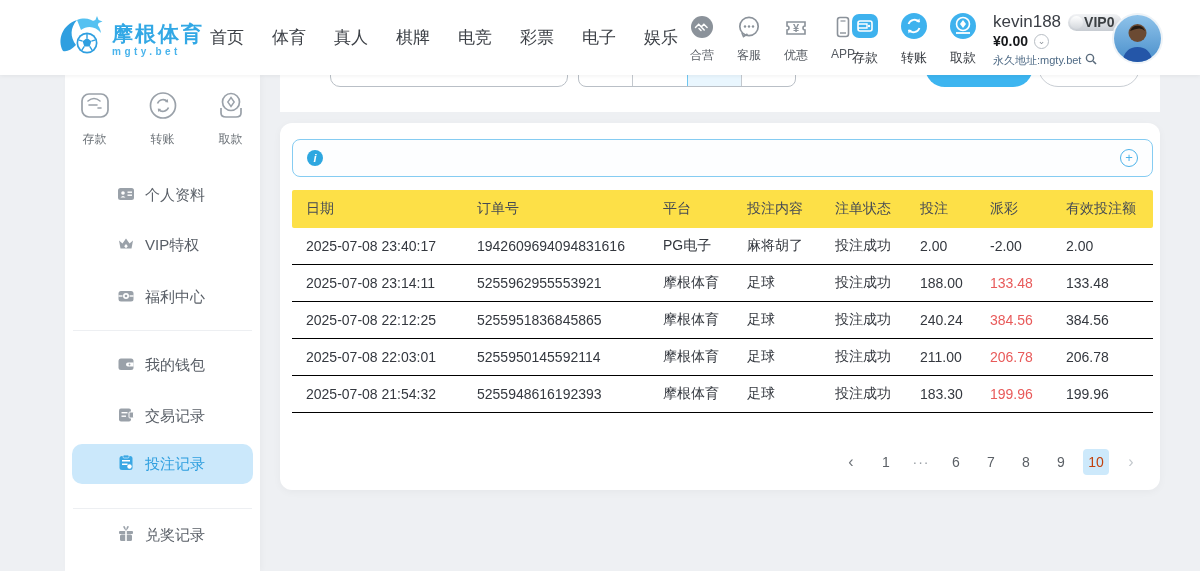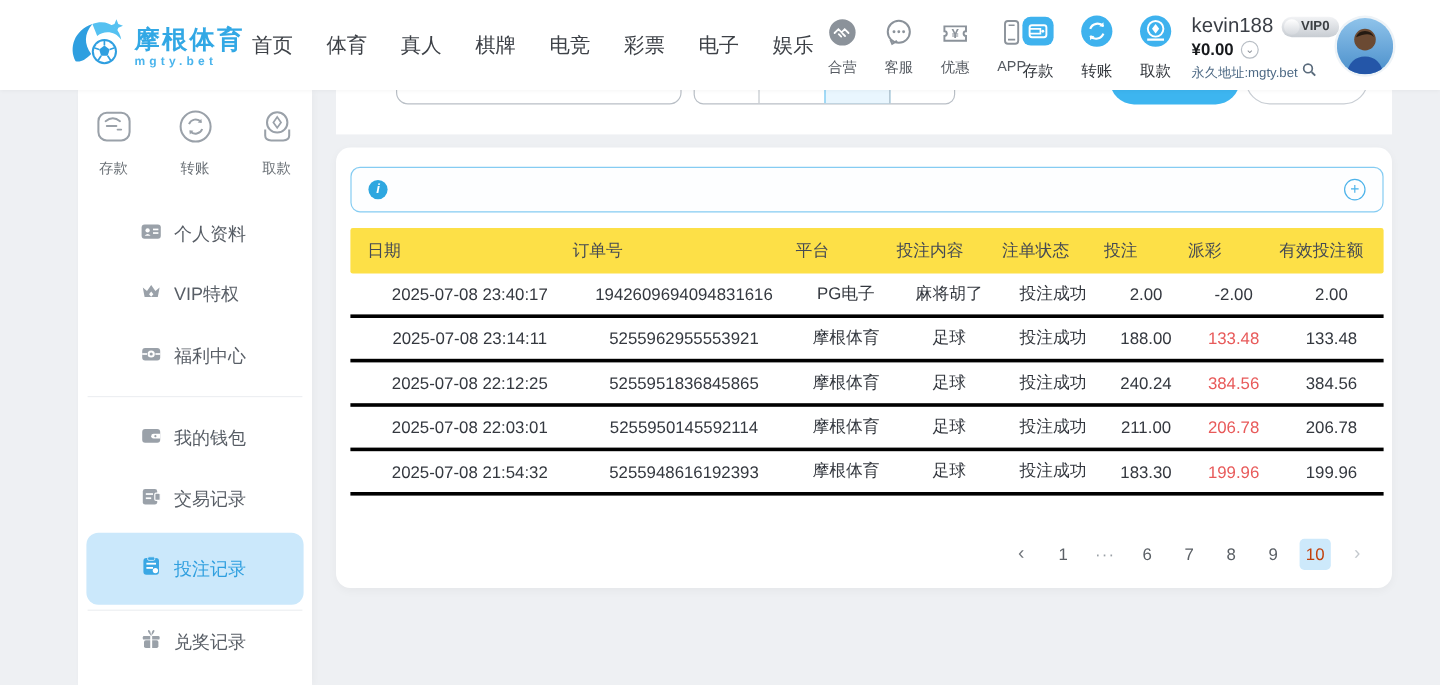--- a/index.html
+++ b/index.html
@@ -18,42 +18,42 @@
   .quick { position:absolute; left:685px; top:14px; display:flex; gap:13px; }
   .quick-item { width:34px; display:flex; flex-direction:column; align-items:center; cursor:pointer; }
   .quick-item .ql { font-size:12px; color:#565b62; margin-top:3px; white-space:nowrap; }
   .wallets { position:absolute; left:848px; top:11px; display:flex; gap:15px; }
   .wallet-item { width:34px; display:flex; flex-direction:column; align-items:center; cursor:pointer; }
   .wallet-item .wl { font-size:13px; color:#33373d; margin-top:4px; white-space:nowrap; }
   .userblock { position:absolute; left:993px; top:12px; }
   .u-row1 { display:flex; align-items:center; gap:7px; }
   .u-name { font-size:17px; color:#3a3e45; }
   .vip-badge { height:17px; padding:0 8px 0 16px; border-radius:9px;
-    background:linear-gradient(180deg,#f2f3f5,#c7ccd2); font-size:11px; font-weight:bold;
+    background:linear-gradient(180deg,#f2f3f5,#c7ccd2); font-size:14px; font-weight:bold;
     color:#3c4043; line-height:17px; position:relative; }
   .vip-badge:before { content:""; position:absolute; left:2px; top:2px; width:13px; height:13px;
     border-radius:50%; background:linear-gradient(180deg,#ffffff,#d4d8dd); }
   .u-row2 { display:flex; align-items:center; gap:6px; margin-top:1px; }
   .u-balance { font-size:14px; font-weight:bold; color:#17191c; }
   .chev-circle { width:15px; height:15px; border:1px solid #b7bdc4; border-radius:50%;
     font-size:9px; color:#8a9097; display:flex; align-items:center; justify-content:center; cursor:pointer; }
   .u-row3 { display:flex; align-items:center; gap:4px; margin-top:2px; }
   .u-addr { font-size:11px; color:#4e6a85; }
   .avatar { position:absolute; left:1114px; top:15px; width:47px; height:47px; border-radius:50%;
     overflow:hidden; cursor:pointer; box-shadow:0 0 0 2px #eef3f7; }
 
   
   .sidebar { position:absolute; left:65px; top:75px; width:195px; height:496px; background:#fff;
     box-shadow:2px 0 6px rgba(0,0,0,.03); z-index:5; }
   .sb-quick { position:absolute; left:0; top:13px; width:195px; display:flex; justify-content:center; gap:18px; }
   .sb-q-item { width:50px; display:flex; flex-direction:column; align-items:center; cursor:pointer; }
   .sb-q-item .sl { font-size:12px; color:#6a7076; margin-top:3px; }
   .menu-item { position:absolute; left:7px; width:181px; height:40px; display:flex; align-items:center;
     padding-left:45px; gap:10px; font-size:15px; color:#585e66; cursor:pointer; border-radius:10px; }
-  .menu-item.active { height:60px; background:#cbe8fb; color:#2f9fdf; }
+  .menu-item.active { height:40px; background:#cbe8fb; color:#2f9fdf; }
   .sb-div { position:absolute; left:8px; width:179px; height:1px; background:#edeff2; }
 
   
   .form-remnant { position:absolute; left:280px; top:75px; width:880px; height:37px; background:#fff;
     overflow:hidden; z-index:4; }
   .fr-input { position:absolute; left:50px; top:-28px; width:238px; height:40px; border:1px solid #b9bfc6;
     border-radius:10px; background:#fff; }
   .fr-seg { position:absolute; left:298px; top:-24px; width:218px; height:36px; border:1px solid #b9bfc6;
     border-radius:8px; background:#fff; display:flex; }
   .fr-seg .seg { flex:1; border-left:1px solid #c3c8ce; }
@@ -72,21 +72,21 @@
     font-weight:bold; display:flex; align-items:center; justify-content:center; font-style:italic; }
   .info-text { margin-left:10px; font-size:14px; color:#42474f; }
   .plus-circle { margin-left:auto; width:18px; height:18px; border-radius:50%; border:1.5px solid #4db3ea;
     color:#4db3ea; font-size:13px; line-height:15px; text-align:center; cursor:pointer; }
 
   .trow { display:grid; grid-template-columns:171px 186px 84px 88px 85px 70px 76px 1fr;
     padding-left:14px; align-items:center; }
   .thead { position:absolute; left:12px; top:67px; width:861px; height:38px; background:#fde047;
     border-radius:2px; font-size:14px; color:#454a54; }
   .tbody { position:absolute; left:12px; top:105px; width:861px; }
-  .tbody .trow { height:37px; border-bottom:3px solid #000000; font-size:14px; color:#34383f;text-align:center; }
+  .tbody .trow { height:37px; border-bottom:1px solid #000000; font-size:14px; color:#34383f; }
   .cell { white-space:nowrap; overflow:hidden; }
   .cell.red { color:#e85a5a; }
 
   .pagination { position:absolute; right:16px; top:326px; display:flex; align-items:center; gap:9px; }
   .pg { min-width:26px; height:26px; display:flex; align-items:center; justify-content:center;
     font-size:14px; color:#5b6066; cursor:pointer; border-radius:4px; }
   .pg.arrow { color:#71767c; font-size:16px; }
   .pg.arrow.dis { color:#c3c8cd; }
   .pg.dots { color:#9aa0a6; letter-spacing:1px; }
   .pg.active { background:#cde9fb; color:#c2410c; }

